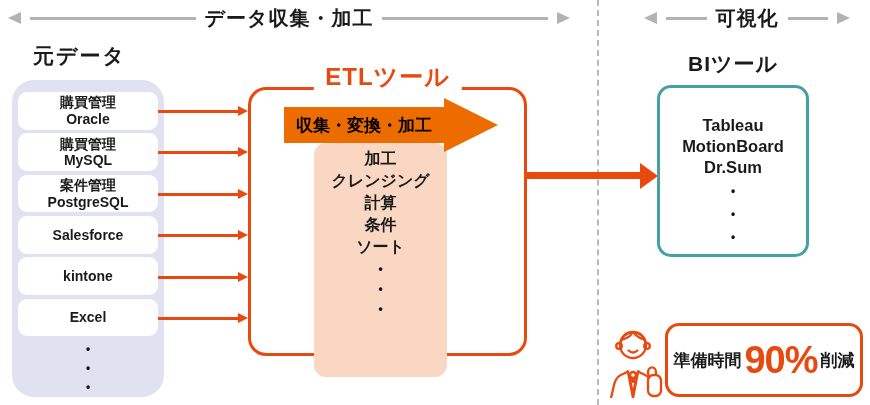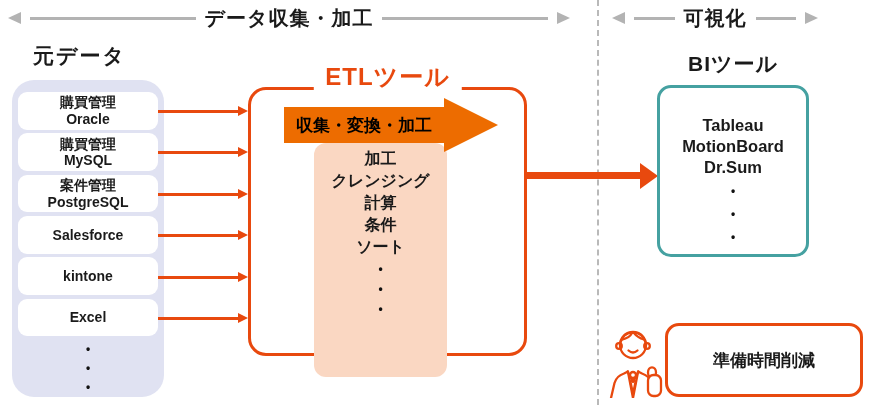--- a/index.html
+++ b/index.html
@@ -86,21 +86,21 @@
 <div class="canvas">
 
   <div class="phase-header" style="left:8px;width:562px;">
     <span class="ah ah-left"></span>
     <span class="hline"></span>
     <span class="htext">データ収集・加工</span>
     <span class="hline"></span>
     <span class="ah ah-right"></span>
   </div>
 
-  <div class="phase-header" style="left:612px;width:206px;">
+  <div class="phase-header" style="left:644px;width:206px;">
     <span class="ah ah-left"></span>
     <span class="hline"></span>
     <span class="htext">可視化</span>
     <span class="hline"></span>
     <span class="ah ah-right"></span>
   </div>
 
   <div class="divider"></div>
 
   <div class="source-title">元データ</div>
@@ -189,16 +189,17 @@
     <path d="M20.5 45.5 L26 56 L31.5 45.5"></path>
     <path d="M21 46 L26 72 L31 46"></path>
     <circle cx="26" cy="49" r="3"></circle>
     <path d="M26 52 L23.5 56 L26 68 L28.5 56 Z"></path>
     <ellipse class="filled" cx="45" cy="46.5" rx="4" ry="5.2"></ellipse>
     <rect class="filled" x="41" y="49" width="13" height="21" rx="5.5"></rect>
   </svg>
 
   <div class="badge">
     <span class="badge-prefix">準備時間</span>
+    <span class="badge-value">90%</span>
     <span class="badge-suffix">削減</span>
   </div>
 
 </div>
 
 </body></html>

